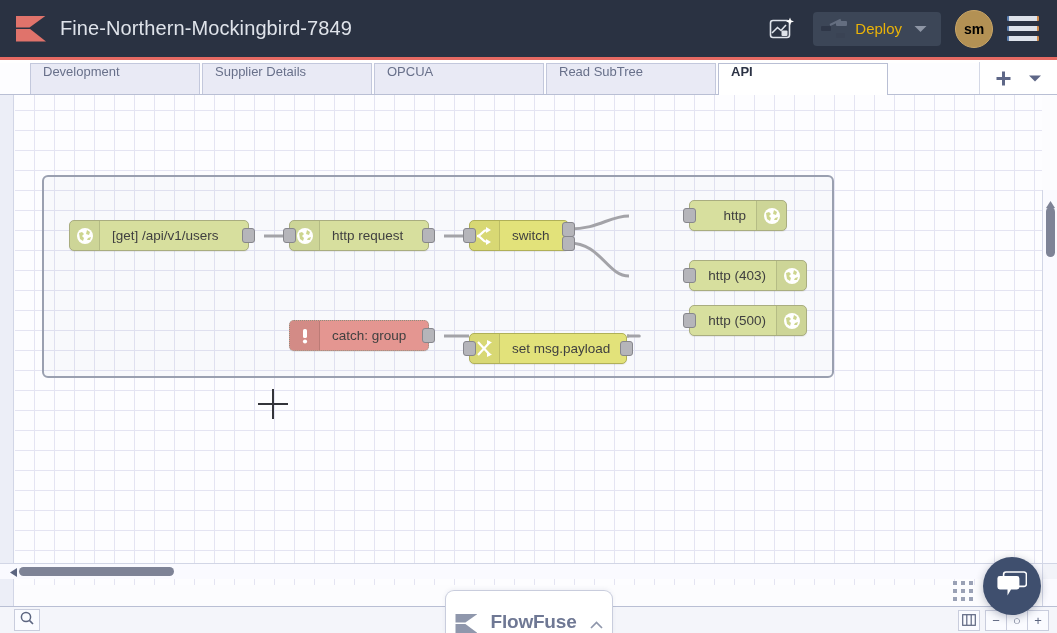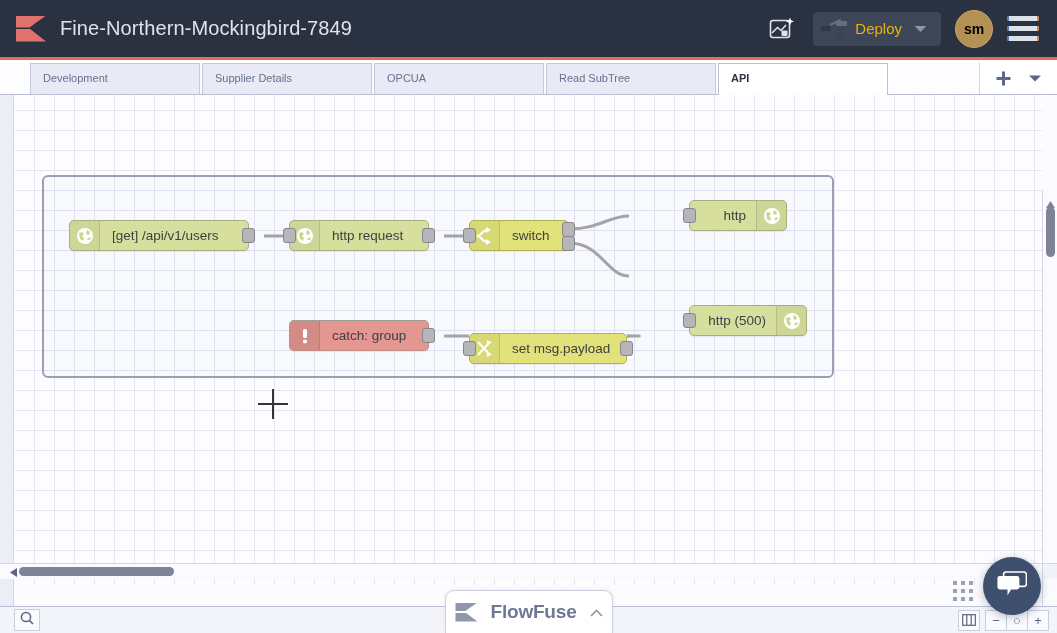--- a/index.html
+++ b/index.html
@@ -80,22 +80,22 @@
     position: absolute; top: 63px; left: 0;
     width: 1057px; height: 32px;
     background: #fdfdff;
     border-bottom: 1px solid #b9bfd4;
     display: flex; align-items: flex-end;
     padding-left: 30px;
   }
   .tab {
     height: 31px; min-width: 170px;
     display: flex; align-items: flex-start;
-    padding: 8px 12px;
-    font-size: 11px; color: #68708a;
+    padding: 0 12px;
+    font-size: 13px; color: #68708a;
     background: #e9eaf5;
     border: 1px solid #c3c8dc;
     border-bottom: none;
     margin-right: 2px;
     cursor: pointer;
     white-space: nowrap;
   }
   .tab.active {
     background: #ffffff;
     color: #2b3244;
@@ -234,21 +234,21 @@
   }
   .sb-right .zb.map { margin-right: 6px; margin-left: 0; }
 
   
   .ff-widget {
     position: absolute; left: 445px; bottom: 0;
     width: 168px; height: 43px;
     background: #fff;
     border: 1px solid #c9cddd; border-bottom: none;
     border-radius: 9px 9px 0 0;
-    display: flex; align-items: center; justify-content: center;
+    display: flex; align-items: flex-end; justify-content: center;
     gap: 13px; cursor: pointer;
     box-shadow: 0 -1px 4px rgba(60,70,110,.07);
   }
   .ff-widget .lg { width: 22px; height: 19px; position: relative; flex:none;}
   .ff-widget .lg .b1, .ff-widget .lg .b2 { position:absolute; left:0; width:22px; background:#8f97ac; }
   .ff-widget .lg .b1 { top:0; height:8.5px; clip-path: polygon(0 0,100% 0,45% 100%,0 100%); }
   .ff-widget .lg .b2 { top:10px; height:9px; clip-path: polygon(0 0,45% 0,100% 100%,0 100%); }
   .ff-widget .txt { font-size: 19px; font-weight: 700; color: #6f7894; letter-spacing: -.2px; }
 
   
@@ -417,20 +417,30 @@
         <span class="lbl" style="margin-left:auto">http</span>
         <span class="ico right">
           <svg width="18" height="18" viewBox="0 0 18 18">
               <circle cx="9" cy="9" r="8" fill="#fff"></circle>
               <path d="M3 6 L6 5 L8 7 L6 9 L8 11 L7 14 L4 12 Z M11 3 L14 5 L13 8 L10 7 Z M12 11 L15 10 L14 13 L11 13 Z" fill="#cdd58f"></path>
             </svg>
         </span>
         <span class="port in" style="top:7px;"></span>
       </div>
 
+      <div class="node yellow out" style="left:674px; top:165px; width:118px;">
+        <span class="lbl" style="margin-left:auto">http (403)</span>
+        <span class="ico right">
+          <svg width="18" height="18" viewBox="0 0 18 18">
+              <circle cx="9" cy="9" r="8" fill="#fff"></circle>
+              <path d="M3 6 L6 5 L8 7 L6 9 L8 11 L7 14 L4 12 Z M11 3 L14 5 L13 8 L10 7 Z M12 11 L15 10 L14 13 L11 13 Z" fill="#cdd58f"></path>
+            </svg>
+        </span>
+        <span class="port in" style="top:7px;"></span>
+      </div>
 
       <div class="node red dotted" style="left:274px; top:225px; width:140px;">
         <span class="ico left redico">
           <svg width="16" height="18" viewBox="0 0 16 18">
             <rect x="6" y="2" width="4" height="9" rx="1.6" fill="#fff"></rect>
             <circle cx="8" cy="14.5" r="2.1" fill="#fff"></circle>
           </svg>
         </span>
         <span class="lbl">catch: group</span>
         <span class="port out" style="top:7px;"></span>

